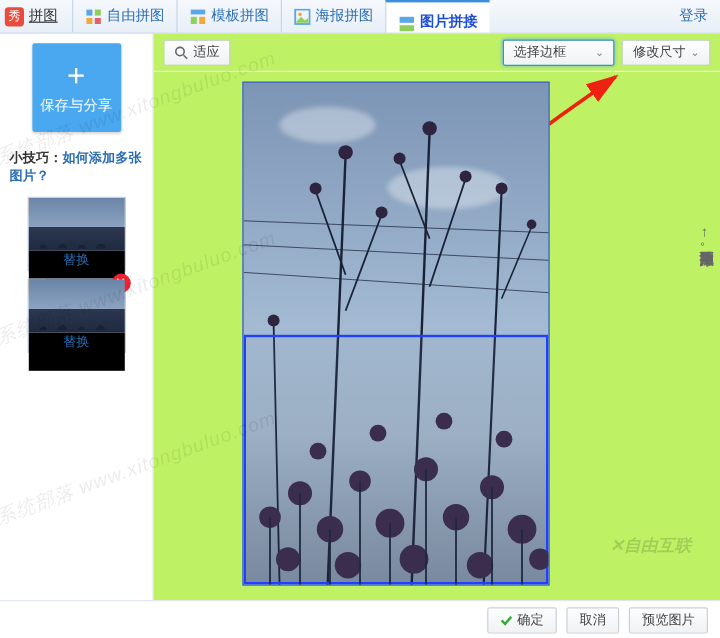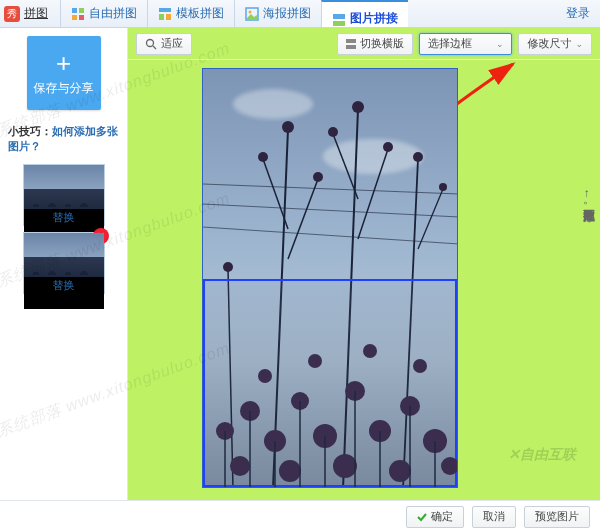--- a/index.html
+++ b/index.html
@@ -127,27 +127,20 @@
   <div class="canvas-area">
     <div class="toolbar">
       <div class="tool-btn">
         <svg width="12" height="12">
             <circle cx="5" cy="5" r="3.5" fill="none" stroke="#666" stroke-width="1.3"></circle>
             <line x1="8" y1="8" x2="11" y2="11" stroke="#666" stroke-width="1.3"></line>
           </svg>
         <span>适应</span>
       </div>
       <div class="spacer"></div>
-      <div class="tool-btn">
-        <svg width="10" height="10">
-            <rect x="0" y="0" width="10" height="4" fill="#888"></rect>
-            <rect x="0" y="6" width="10" height="4" fill="#888"></rect>
-          </svg>
-        <span>切换横版</span>
-      </div>
       <div class="tool-btn highlight">
         <span>选择边框</span>
         <span class="chev">⌄</span>
       </div>
       <div class="tool-btn">
         <span>修改尺寸</span>
         <span class="chev">⌄</span>
       </div>
     </div>
 

